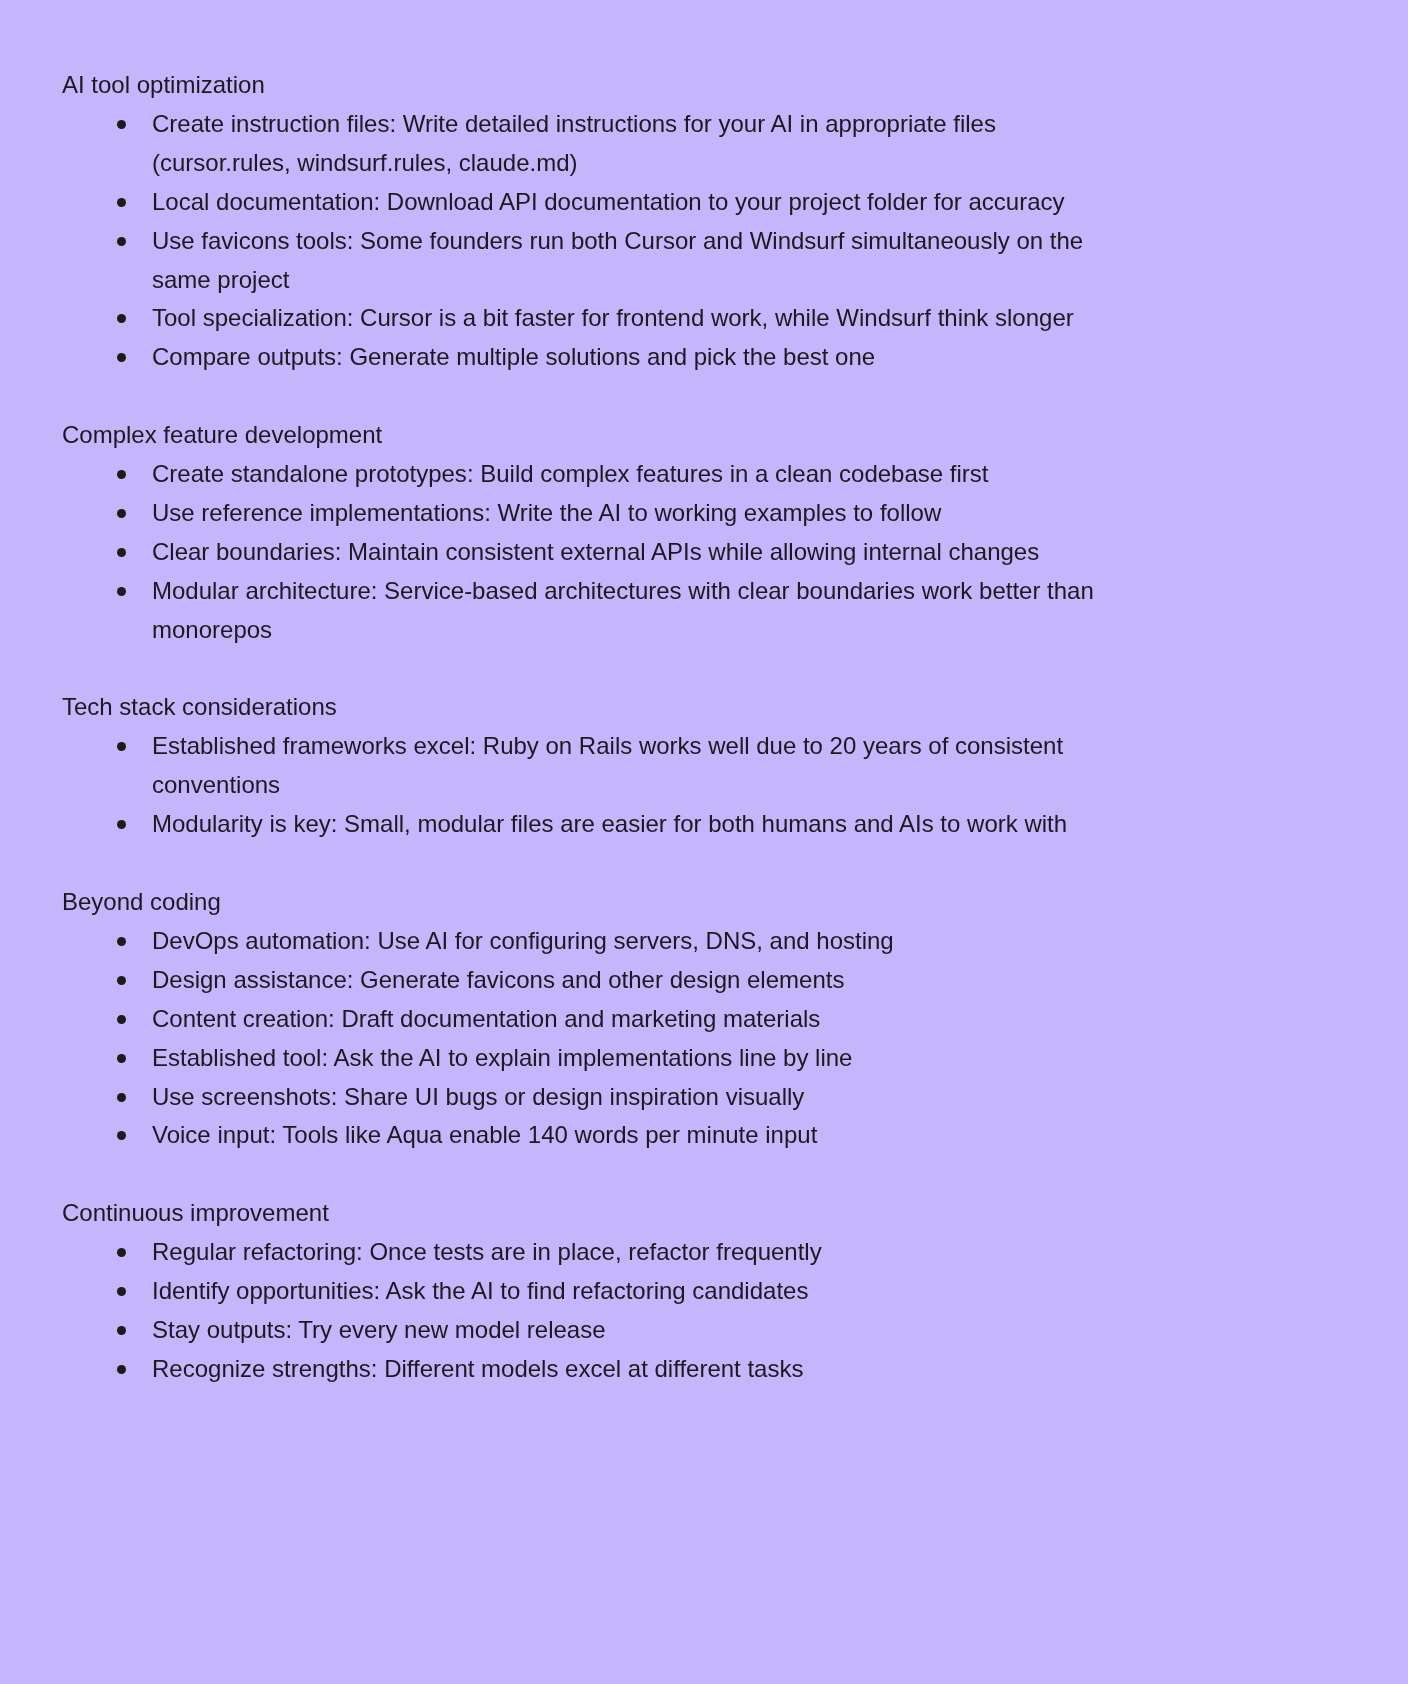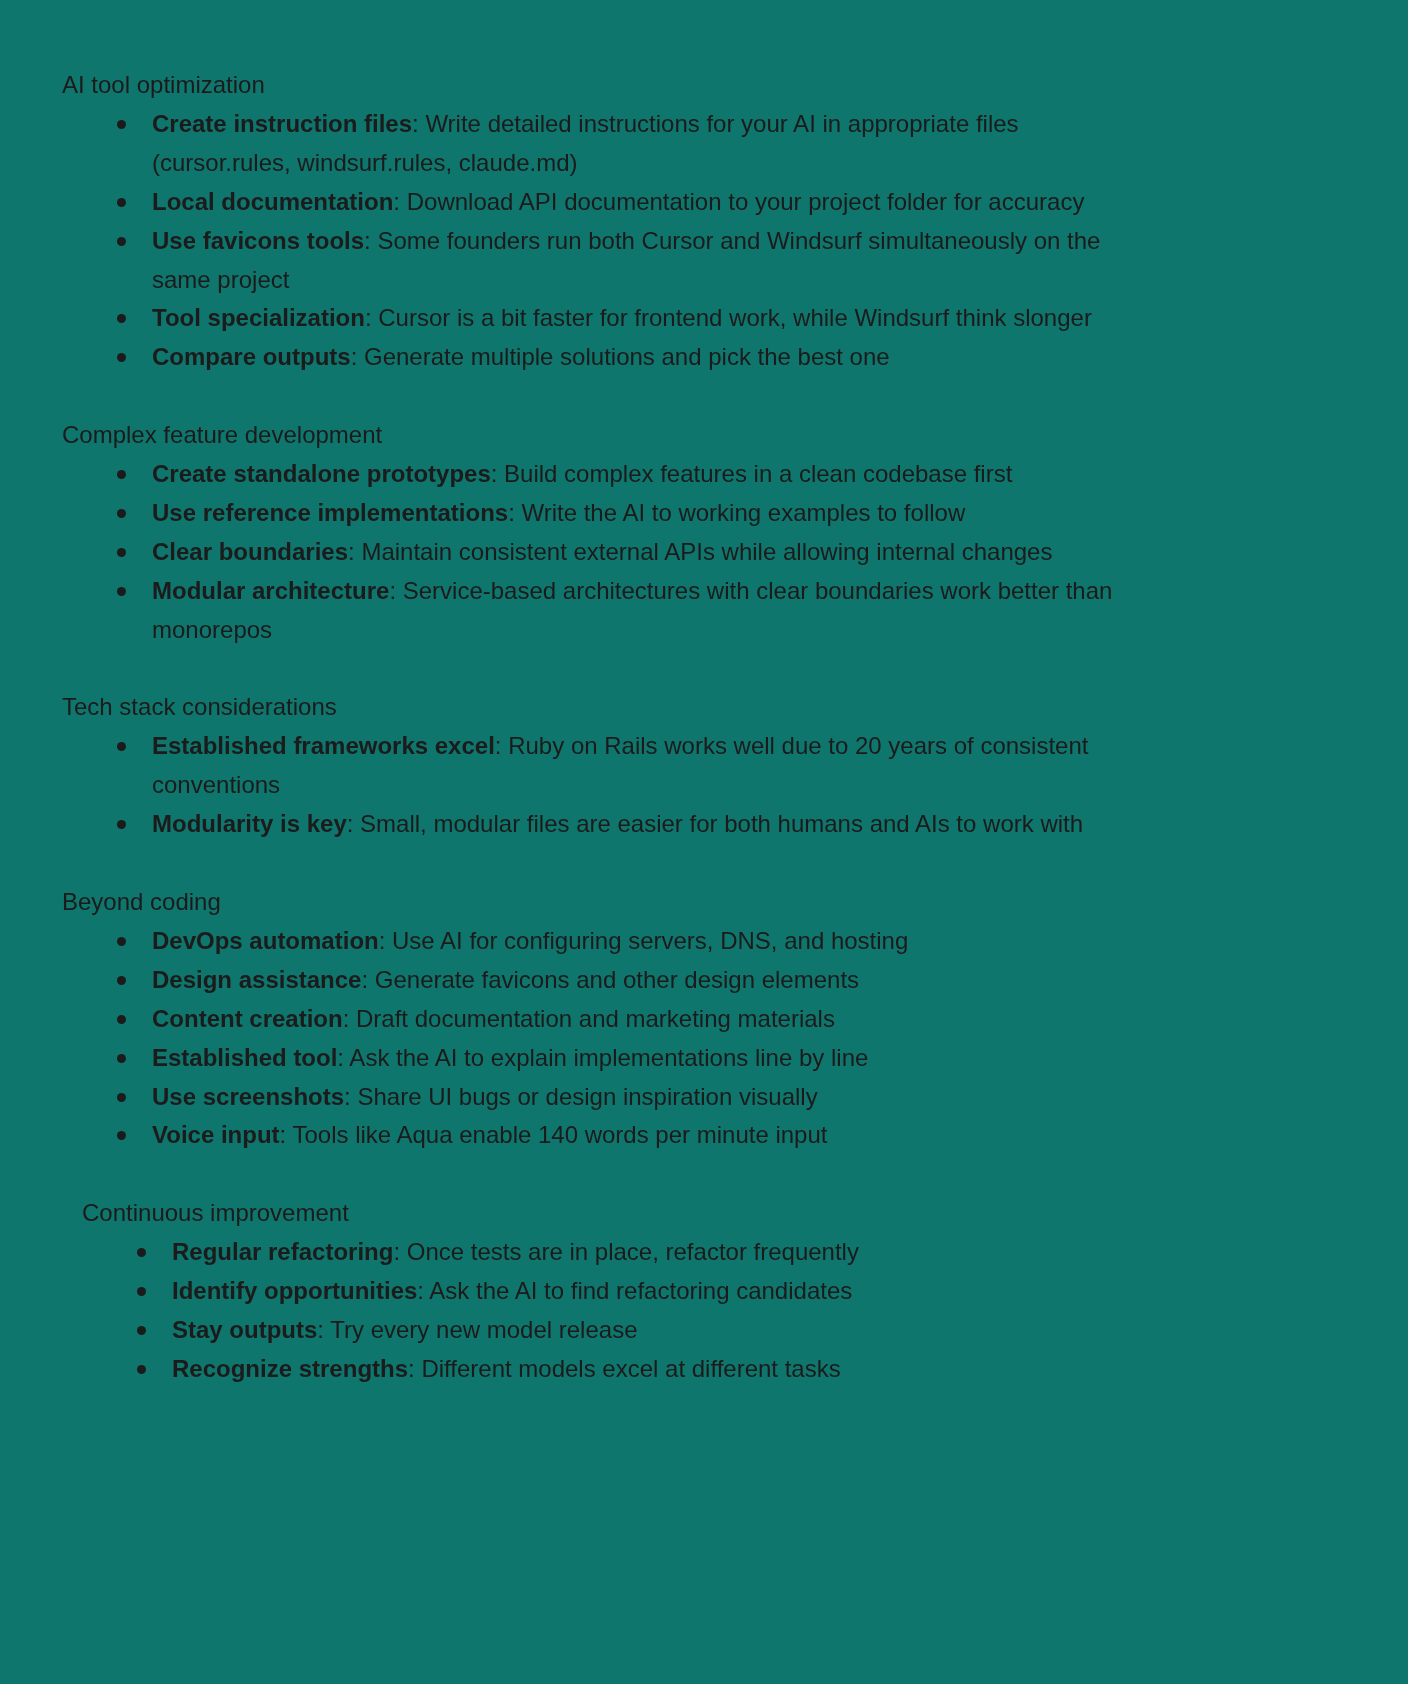--- a/index.html
+++ b/index.html
@@ -13,28 +13,27 @@
     font-family: "Liberation Sans", "DejaVu Sans", sans-serif;
     color: #1b1b1b;
   }
   .doc {
     box-sizing: border-box;
     width: 1408px;
     min-height: 1684px;
     padding: 66px 62px 40px 62px;
     font-size: 24px;
     line-height: 38.9px;
-    background: #0f766e;
+    background: #c4b5fd;
   }
   .section {
     margin: 0 0 38.9px 0;
   }
   .section:last-child {
     margin-bottom: 0;
-    margin-left: 20px;
   }
   .section-title {
     font-weight: 400;
     white-space: pre-wrap;
   }
   ul.items {
     list-style: none;
     margin: 0;
     padding: 0;
   }
@@ -46,21 +45,21 @@
   li.item .bullet {
     position: absolute;
     left: 55px;
     top: 15px;
     width: 9px;
     height: 9px;
     border-radius: 50%;
     background: #1b1b1b;
   }
   .term {
-    font-weight: 700;
+    font-weight: 400;
   }
 </style>
 </head>
 <body>
 
 <main class="doc" id="doc">
     <section class="section">
       <div class="section-title">AI tool optimization</div>
       <ul class="items">
         <li class="item"><span class="bullet"></span><span class="term">Create instruction files</span><span class="desc">: Write detailed instructions for your AI in appropriate files

